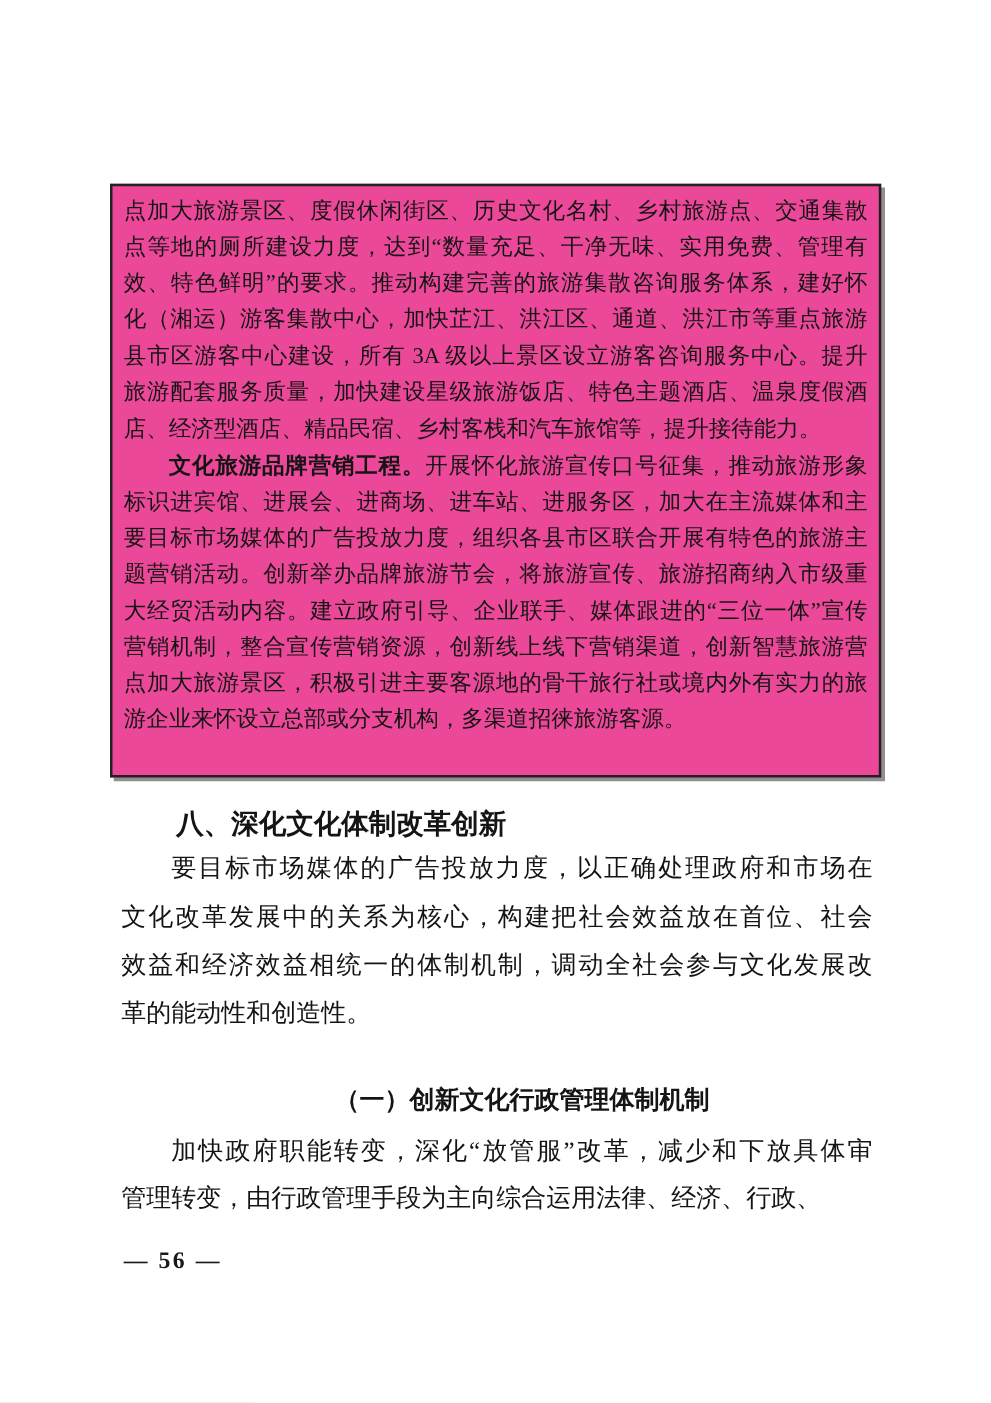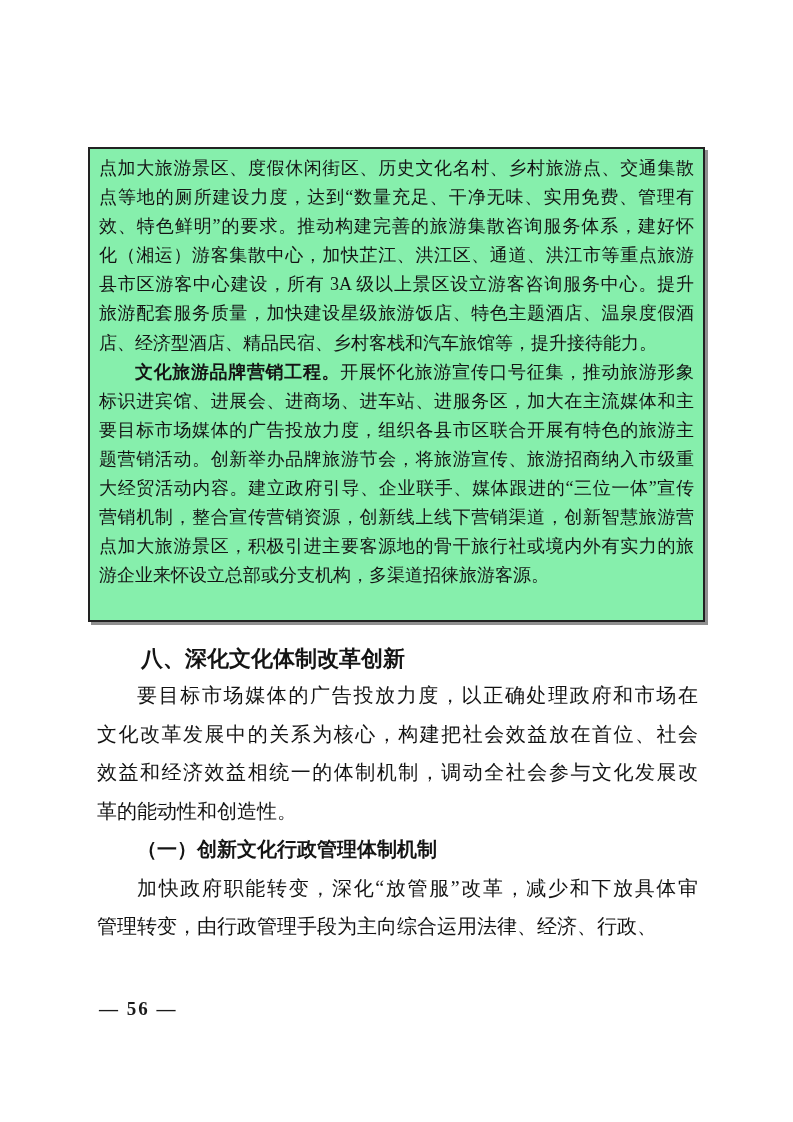--- a/index.html
+++ b/index.html
@@ -14,21 +14,21 @@
   }
   
   .callout{
     position:absolute;
     left:88px;top:147px;
     width:617px;height:475px;
     box-sizing:border-box;
     border:2px solid #222222;
     box-shadow:3px 3px 0 #8f8f8f;
     padding:5px 9px 0 9px;
-    background:#86efac;
+    background:#ec4899;
   }
   .bline{
     font-size:18px;
     height:29.1px;
     line-height:29.1px;
     text-align:justify;
     overflow:hidden;
     white-space:normal;
   }
   .bline.j::after{content:"";display:inline-block;width:100%;}
@@ -51,28 +51,29 @@
   }
   .tline{
     font-size:20px;
     height:38.5px;
     line-height:38.5px;
     text-align:justify;
     overflow:hidden;
   }
   .tline.j::after{content:"";display:inline-block;width:100%;}
   .subheading{
-    font-family:Liberation Serif, serif;
+    font-family:Liberation Mono, monospace;
     font-weight:bold;
     font-size:20px;
     height:38.5px;
     line-height:38.5px;
     text-indent:2em;
     overflow:hidden;
-    text-align:left;
+    text-align:center;
+    margin-top:33px;
   }
   .pageno{
     position:absolute;
     left:99px;top:998px;
     font-size:19px;
     letter-spacing:2px;
     color:#1a1a1a;
     font-weight:bold;
   }
 </style>

